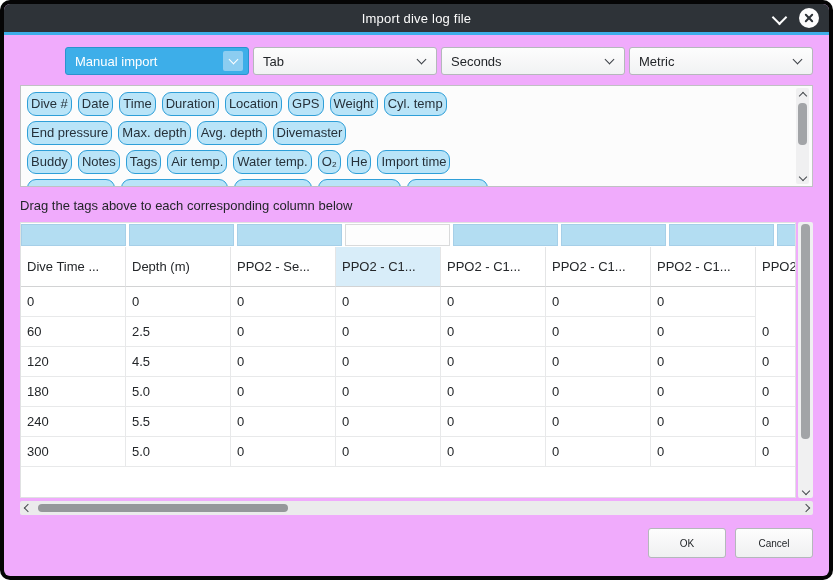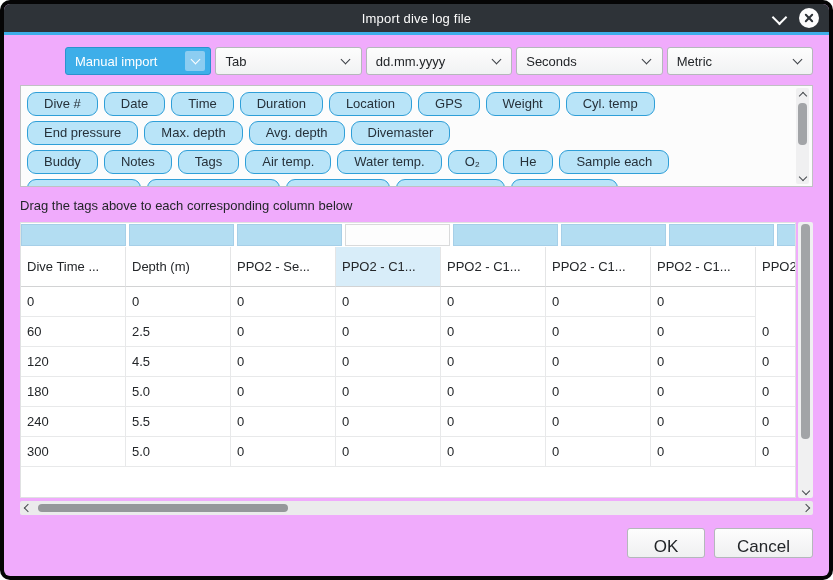--- a/index.html
+++ b/index.html
@@ -38,21 +38,21 @@
           transform:rotate(45deg); margin-top:-3px; display:inline-block; }
   .combo.active { background:var(--accent,#3daee9); border-color:#2a93cd; color:#ffffff; }
   .combo.active .chev-wrap { background:#8ccdf1; }
   .combo.active .chev { border-color:#ffffff; }
 
   
   .tagbox { position:relative; box-sizing:border-box; height:102px; border:1px solid #bfc1c3;
             background:#fcfcfc; overflow:hidden; padding:6px 22px 0 6px; }
   .tag-rows { display:flex; flex-direction:column; gap:5px; }
   .tag-row { display:flex; gap:6px; }
-  .chip { height:22px; line-height:22px; box-sizing:content-box; padding:0 16px; white-space:nowrap;
+  .chip { height:22px; line-height:22px; box-sizing:content-box; padding:0 3px; white-space:nowrap;
           background:var(--chip-bg,#b9e4f8); border:1px solid var(--chip-border,#2f9fd8);
           border-radius:9px; font-size:13px; color:#26313a; }
 
   
   .sb-chev { display:inline-block; width:5px; height:5px; border-right:1.4px solid #45494d;
              border-bottom:1.4px solid #45494d; }
   .chev-up    { transform:rotate(-135deg); margin-top:3px; }
   .chev-down  { transform:rotate(45deg);  margin-top:-2px; }
   .chev-left  { transform:rotate(135deg);  margin-left:2px; }
   .chev-right { transform:rotate(-45deg); margin-left:-2px; }
@@ -91,21 +91,21 @@
   .h-scroll { flex:0 0 14px; position:relative; margin-top:3px; background:#ebebec;
               border-radius:2px; }
   .h-scroll .sb-arrow.left  { position:absolute; left:0;  top:0; }
   .h-scroll .sb-arrow.right { position:absolute; right:0; top:0; }
   .sb-thumb-h { position:absolute; left:18px; top:3px; width:250px; height:8px;
                 background:#95979a; border-radius:4px; }
 
   
   .btn-row { display:flex; justify-content:flex-end; gap:9px; padding:13px 0 18px 0; }
   .btn { min-width:78px; height:30px; box-sizing:border-box; padding:8px 22px; border:1px solid #b4b8bb;
-         border-radius:3px; background:linear-gradient(#fdfdfd,#eff0f1); font-size:17px;
+         border-radius:3px; background:linear-gradient(#fdfdfd,#eff0f1); font-size:10px;
          color:#232629; font-family:"Liberation Sans", sans-serif; cursor:default; }
 </style>
 </head>
 <body>
 
 <div class="frame">
   <div class="win">
 
     <div class="titlebar">
       <span class="title">Import dive log file</span>
@@ -120,26 +120,20 @@
 
       <div class="combo-row">
         <div class="combo active">
           <span>Manual import</span>
           <span class="chev-wrap">
               <span class="chev"></span>
             </span>
         </div>
         <div class="combo">
           <span>Tab</span>
-          <span class="chev-wrap">
-              <span class="chev"></span>
-            </span>
-        </div>
-        <div class="combo">
-          <span>dd.mm.yyyy</span>
           <span class="chev-wrap">
               <span class="chev"></span>
             </span>
         </div>
         <div class="combo">
           <span>Seconds</span>
           <span class="chev-wrap">
               <span class="chev"></span>
             </span>
         </div>
@@ -170,21 +164,21 @@
               <span class="chip">Divemaster</span>
             </div>
             <div class="tag-row">
               <span class="chip">Buddy</span>
               <span class="chip">Notes</span>
               <span class="chip">Tags</span>
               <span class="chip">Air temp.</span>
               <span class="chip">Water temp.</span>
               <span class="chip">O₂</span>
               <span class="chip">He</span>
-              <span class="chip">Sample each</span>
+              <span class="chip">Import time</span>
             </div>
             <div class="tag-row">
               <span class="chip">Sample depth</span>
               <span class="chip">Sample pressure</span>
               <span class="chip">Sample pO₂</span>
               <span class="chip">Sample CNS</span>
               <span class="chip">Sample NDL</span>
             </div>
           </div>
         <div class="vscroll">

